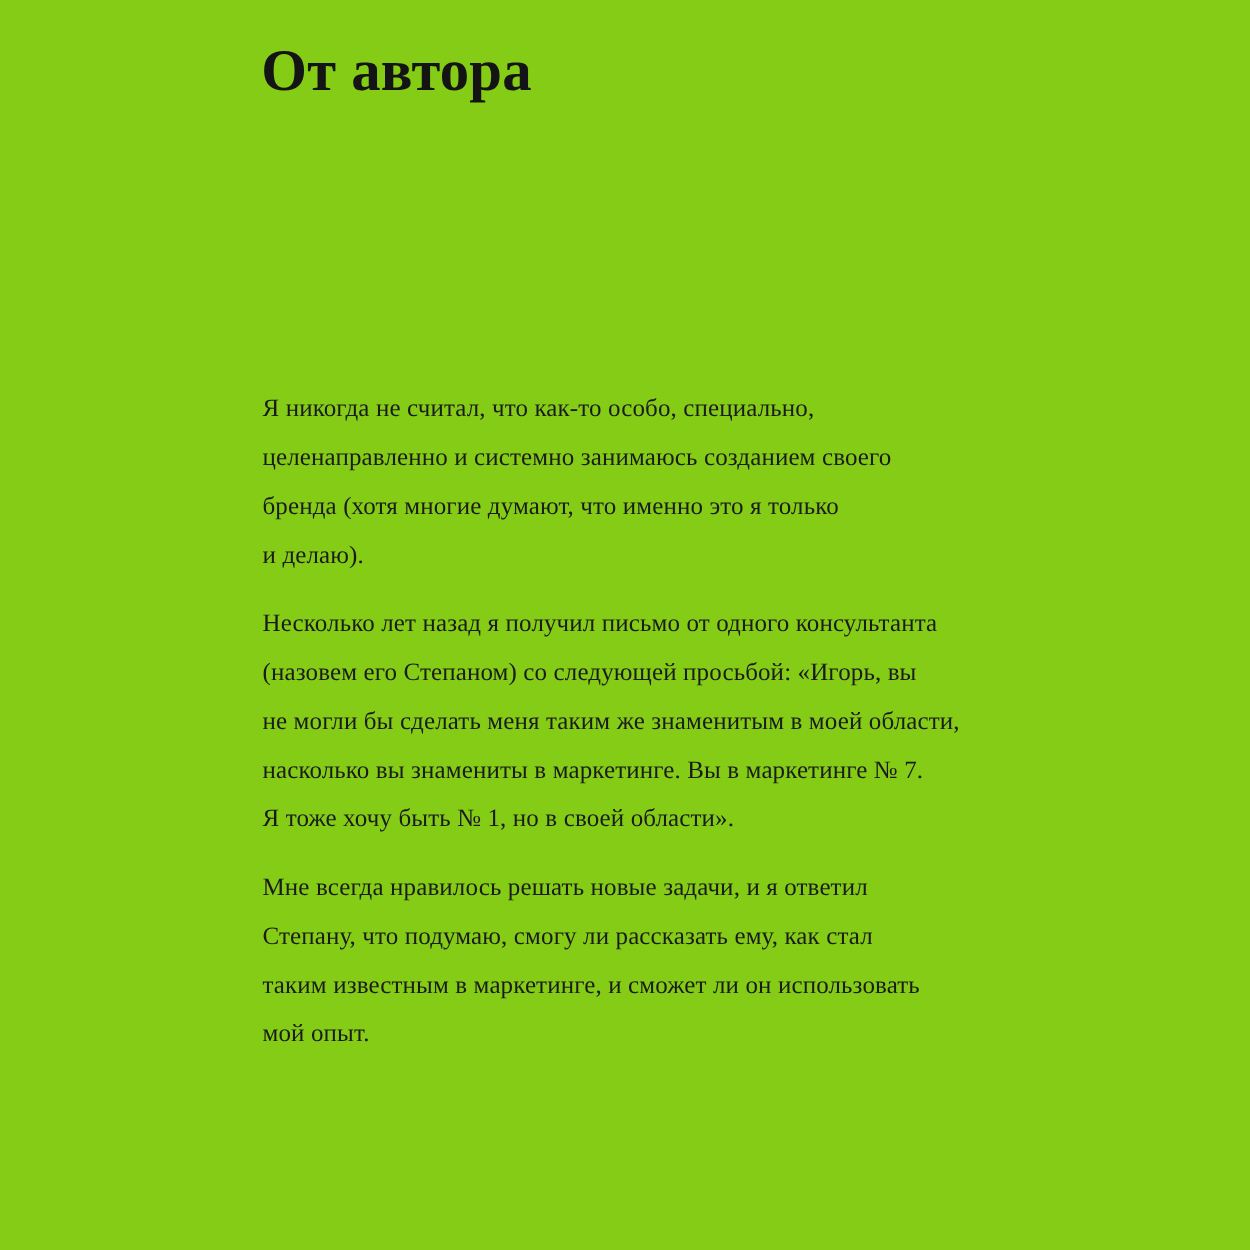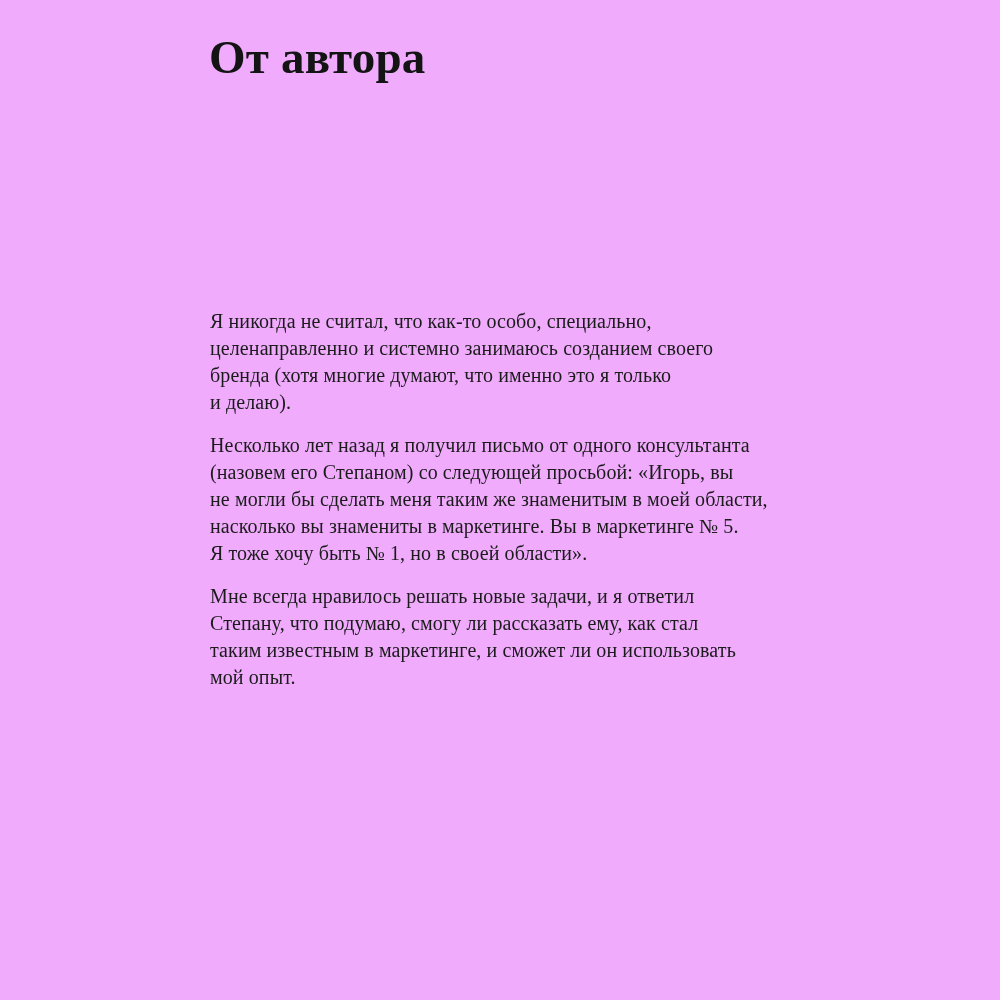--- a/index.html
+++ b/index.html
@@ -4,21 +4,21 @@
 <style>
   html, body {
     margin: 0;
     padding: 0;
     background: #ffffff;
   }
   .page {
     position: relative;
     width: 1000px;
     height: 1000px;
-    background: #f0abfc;
+    background: #84cc16;
     overflow: hidden;
     font-family: "Liberation Serif", "DejaVu Serif", serif;
   }
   .chapter-title {
     position: absolute;
     left: 209px;
     top: 29px;
     margin: 0;
     font-family: "Liberation Serif", "DejaVu Serif", serif;
     font-size: 47px;
@@ -29,40 +29,40 @@
   }
   .body-text {
     position: absolute;
     left: 210px;
     top: 308px;
     width: 640px;
   }
   .body-text p {
     margin: 0 0 16px 0;
     font-size: 20px;
-    line-height: 27px;
+    line-height: 39px;
     color: #1b1b1b;
     white-space: pre-line;
     letter-spacing: 0.1px;
   }
 </style>
 </head>
 <body>
 
 <div class="page">
   <h1 class="chapter-title">От автора</h1>
 
   <div class="body-text">
     <p>Я никогда не считал, что как-то особо, специально,
 целенаправленно и системно занимаюсь созданием своего
 бренда (хотя многие думают, что именно это я только
 и делаю).</p>
     <p>Несколько лет назад я получил письмо от одного консультанта
 (назовем его Степаном) со следующей просьбой: «Игорь, вы
 не могли бы сделать меня таким же знаменитым в моей области,
-насколько вы знамениты в маркетинге. Вы в маркетинге № 5.
+насколько вы знамениты в маркетинге. Вы в маркетинге № 7.
 Я тоже хочу быть № 1, но в своей области».</p>
     <p>Мне всегда нравилось решать новые задачи, и я ответил
 Степану, что подумаю, смогу ли рассказать ему, как стал
 таким известным в маркетинге, и сможет ли он использовать
 мой опыт.</p>
   </div>
 </div>
 
 </body></html>

